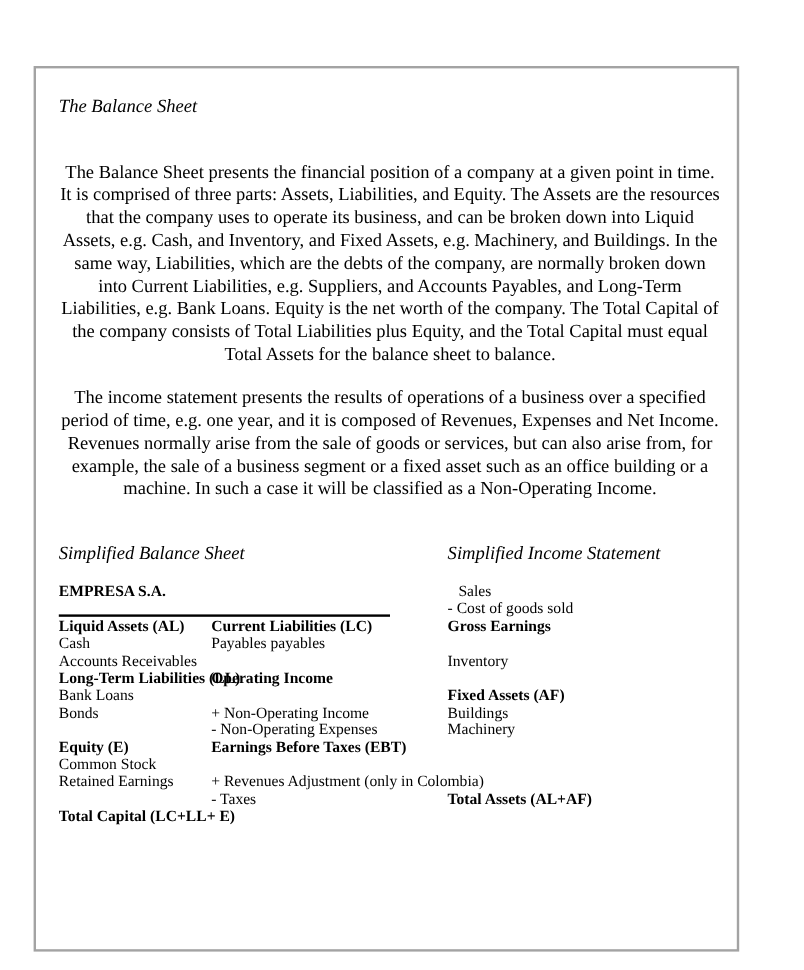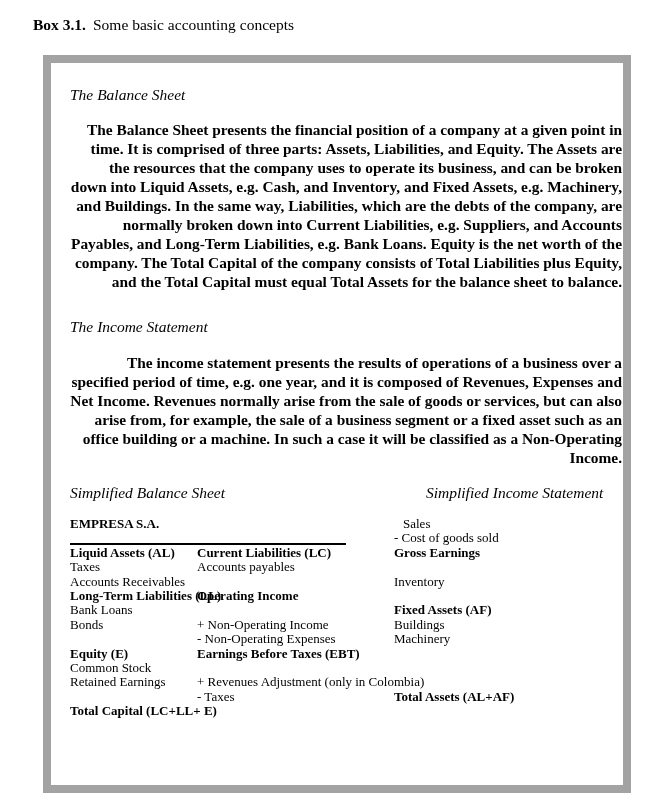--- a/index.html
+++ b/index.html
@@ -10,43 +10,42 @@
   }
   .page { position: relative; width: 670px; height: 808px; overflow: hidden; background: #ffffff; }
 
   .doc-title {
     position: absolute; left: 33px; top: 15px;
     font-size: 15.5px; line-height: 19px;
   }
   .doc-title .lbl { font-weight: bold; margin-right: 7px; }
 
   .frame {
-    position: absolute; left: 43px; top: 55px;
+    position: absolute; left: 28px; top: 55px;
     width: 588px; height: 738px;
-    border: 8px solid #a3a3a3;
+    border: 2px solid #a3a3a3;
     box-sizing: border-box;
   }
   .inner { padding: 22px 16px 0 19px; }
 
   .section-heading {
     font-style: italic;
     font-size: 15.5px; line-height: 19px;
     margin: 0;
   }
   .body-text {
-    margin: 16px 0 0 0;
+    margin: 36px 0 0 0;
     width: 552px;
     font-size: 15.4px; line-height: 19px;
-    text-align: right;
-    font-weight: bold;
+    text-align: center;
   }
   .mt26 { margin-top: 26px; }
   .mt17 { margin-top: 17px; }
 
-  .col-headings { display: flex; margin-top: 16px; gap: 32px; }
+  .col-headings { display: flex; margin-top: 35px; }
   .col-headings .left-h { width: 324px; flex: 0 0 324px; }
 
   .statements-grid {
     display: grid;
     grid-template-columns: 127px 197px 1fr;
     grid-auto-rows: 14.4px;
     margin-top: 15px;
     font-size: 13px; line-height: 14.4px;
   }
   .cell { white-space: nowrap; overflow: visible; }
@@ -57,31 +56,27 @@
     position: absolute; left: 0; bottom: 1px;
     width: 276px; height: 0;
     border-bottom: 2px solid #000000;
   }
 </style>
 </head>
 <body>
 
 <div class="page">
 
-  <div class="doc-title">
-    <span class="lbl">Box 3.1.</span><span>Some basic accounting concepts</span>
-  </div>
 
   <div class="frame">
     <div class="inner">
 
       <div class="section-heading">The Balance Sheet</div>
       <div class="body-text">The Balance Sheet presents the financial position of a company at a given point in time.  It is comprised of three parts: Assets, Liabilities, and Equity.  The Assets are the resources that the company uses to operate its business, and can be broken down into Liquid Assets, e.g. Cash, and Inventory, and Fixed Assets, e.g. Machinery, and Buildings.  In the same way, Liabilities, which are the debts of the company, are normally broken down into Current Liabilities, e.g. Suppliers, and Accounts Payables, and Long-Term Liabilities, e.g. Bank Loans.  Equity is the net worth of the company.  The Total Capital of the company consists of Total Liabilities plus Equity, and the Total Capital must equal Total Assets for the balance sheet to balance.</div>
 
-      <div class="section-heading mt26">The Income Statement</div>
       <div class="body-text mt17">The income statement presents the results of operations of a business over a specified period of time, e.g. one year, and it is composed of Revenues, Expenses and Net Income.  Revenues normally arise from the sale of goods or services, but can also arise from, for example, the sale of a business segment or a fixed asset such as an office building or a machine.  In such a case it will be classified as a Non-Operating Income.</div>
 
       <div class="col-headings">
         <div class="section-heading left-h">Simplified Balance Sheet</div>
         <div class="section-heading">Simplified Income Statement</div>
       </div>
 
       <div class="statements-grid">
 
         <div class="cell b">EMPRESA S.A.</div>
@@ -90,22 +85,22 @@
 
         <div class="cell rule-cell">
             <div class="rule"></div>
           </div>
         <div class="cell">- Cost of goods sold</div>
 
         <div class="cell b">Liquid Assets (AL)</div>
         <div class="cell b">Current Liabilities (LC)</div>
         <div class="cell b">Gross Earnings</div>
 
-        <div class="cell">Taxes</div>
-        <div class="cell">Accounts payables</div>
+        <div class="cell">Cash</div>
+        <div class="cell">Payables payables</div>
         <div class="cell"></div>
 
         <div class="cell">Accounts Receivables</div>
         <div class="cell"></div>
 
         <div class="cell">Inventory</div>
         <div class="cell b">Long-Term Liabilities (LL)</div>
         <div class="cell b">Operating Income</div>
 
         <div class="cell"></div>

